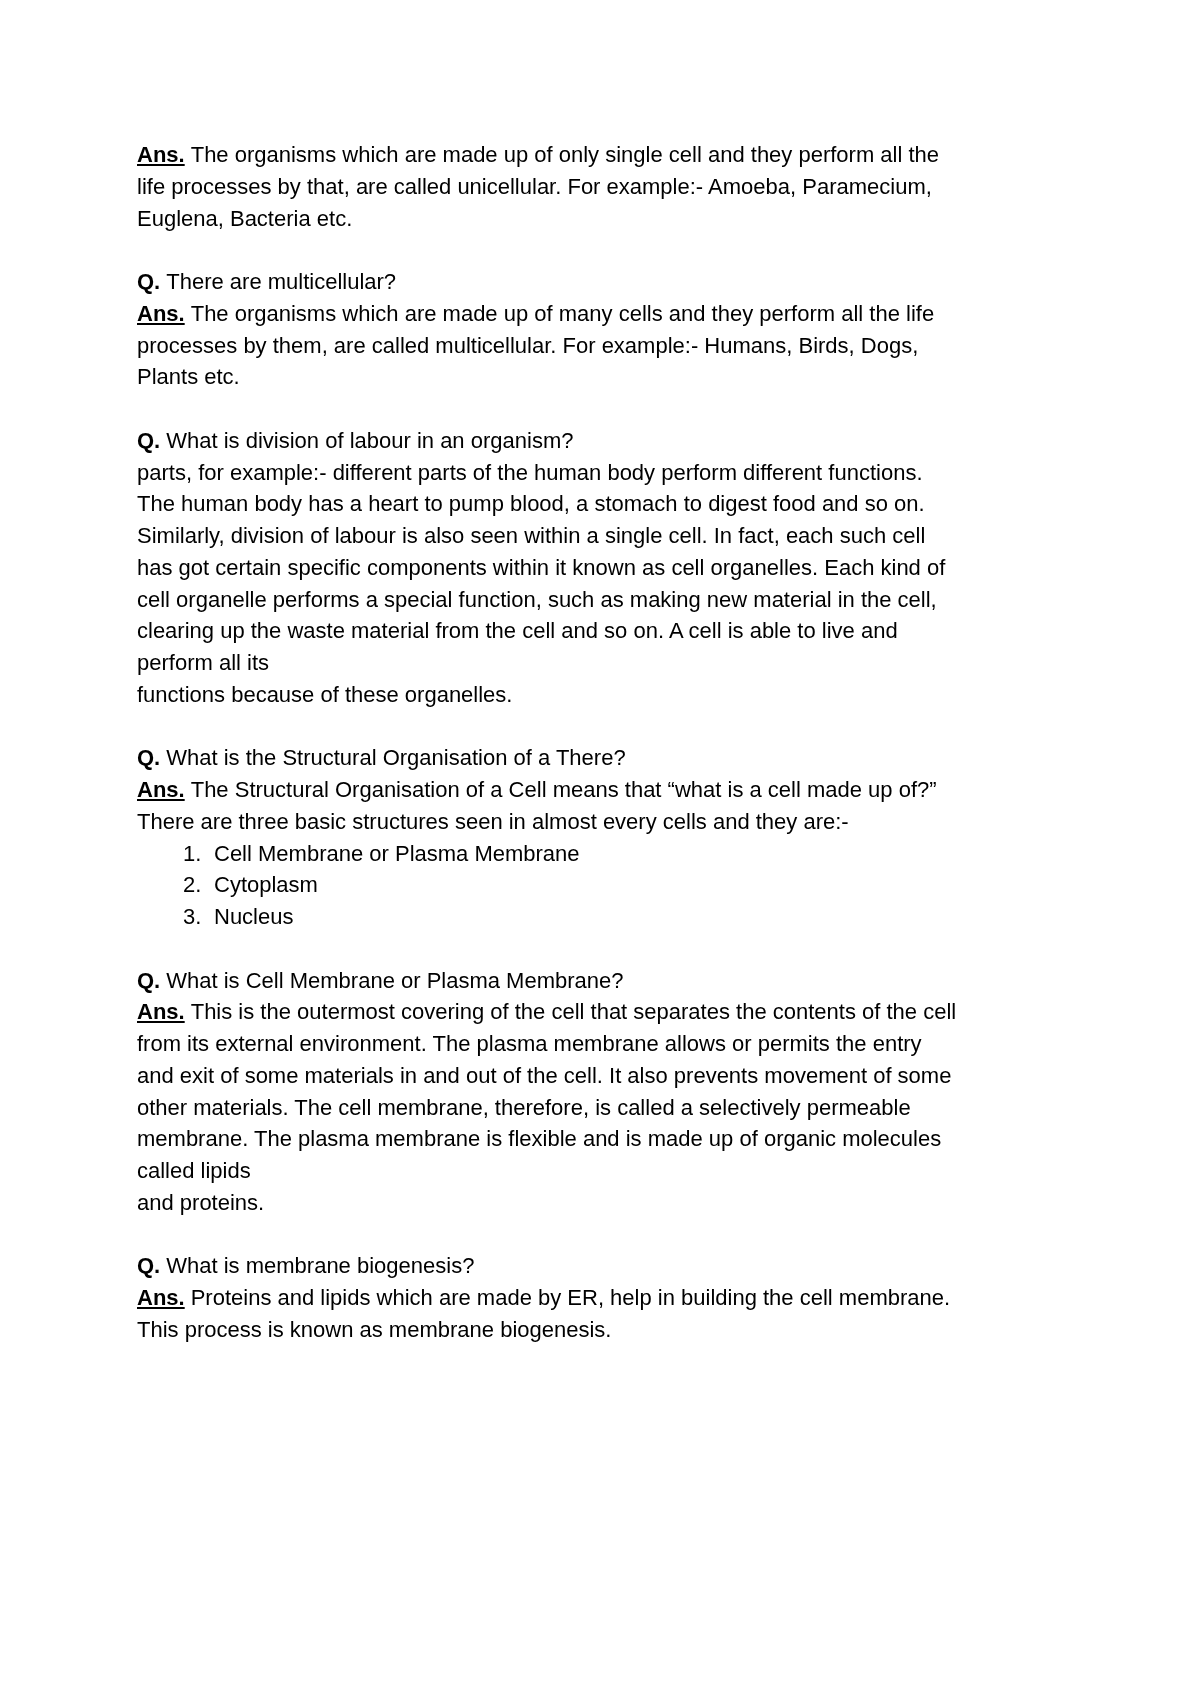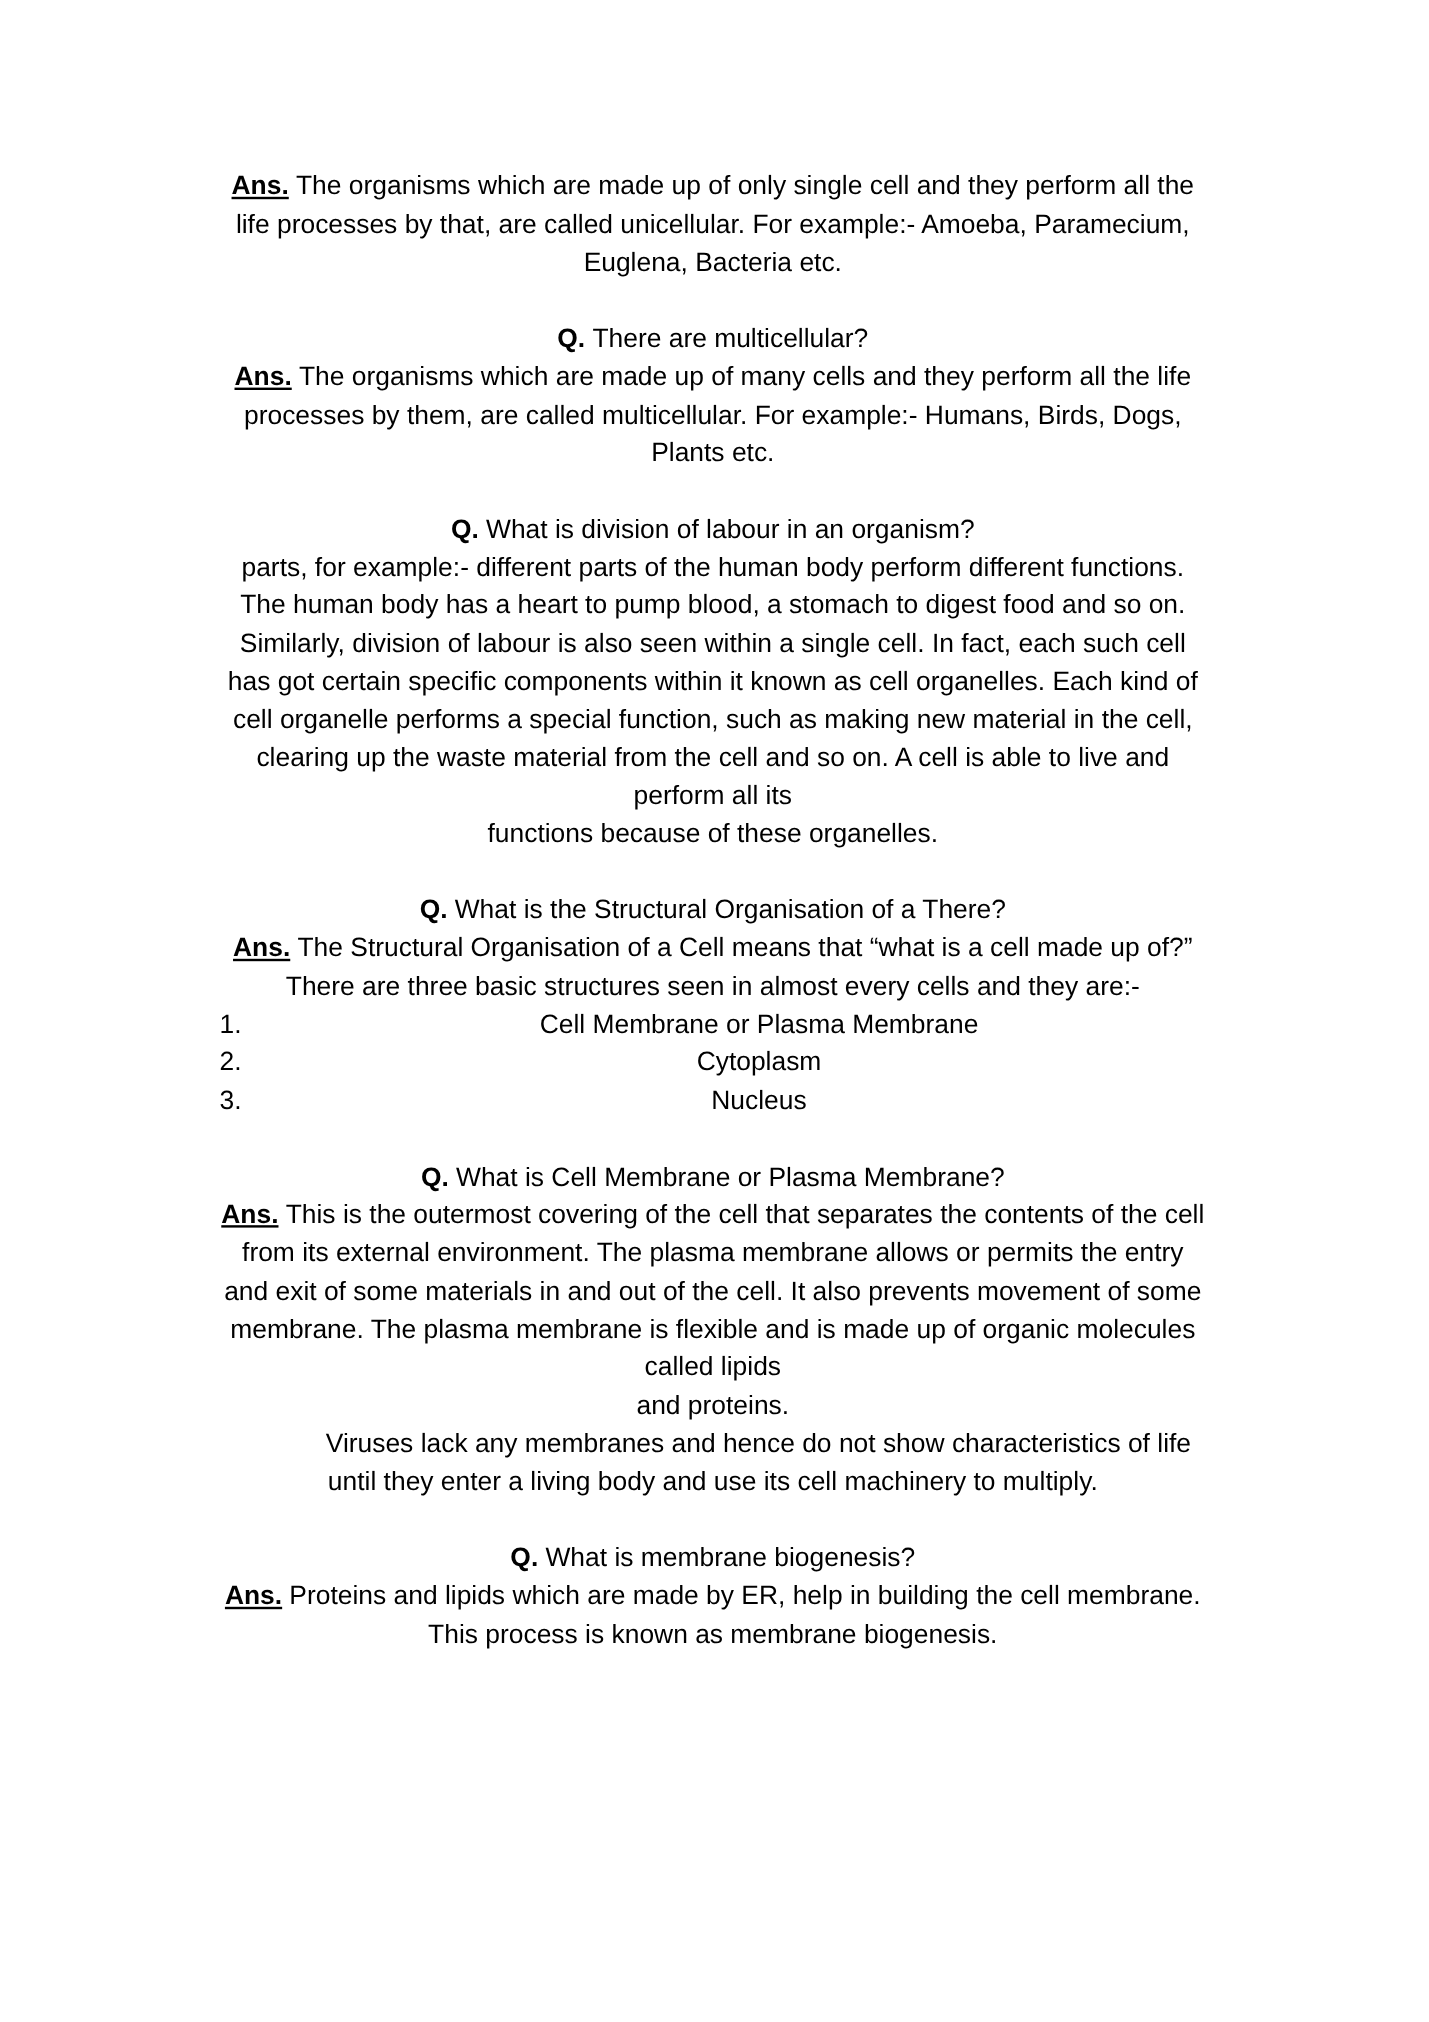--- a/index.html
+++ b/index.html
@@ -8,21 +8,20 @@
     width: 1191px;
     height: 1685px;
     background: #ffffff;
     color: #000000;
     font-family: "Liberation Sans", sans-serif;
     font-size: 22px;
     line-height: 31.75px;
     box-sizing: border-box;
     padding: 139px 140px 0 137px;
     overflow: hidden;
-    text-align: center;
   }
   .line { white-space: pre; }
   .lead { font-weight: bold; margin-right: 6px; }
   .answer > .line > .lead { text-decoration: underline; }
   .question > .line > .lead { text-decoration: none; }
   .spacer { height: 31.75px; }
   .list-line { position: relative; padding-left: 77px; white-space: pre; }
   .list-num { position: absolute; left: 46px; top: 0; }
   .indent-first { padding-left: 76px; }
 </style>
@@ -87,29 +86,26 @@
   <div class="spacer"></div>
 
   <div class="block question">
     <div class="line"><span class="lead">Q.</span><span>What is Cell Membrane or Plasma Membrane?</span></div>
   </div>
 
   <div class="block answer">
     <div class="line"><span class="lead">Ans.</span><span>This is the outermost covering of the cell that separates the contents of the cell</span></div>
     <div class="line">from its external environment. The plasma membrane allows or permits the entry</div>
     <div class="line">and exit of some materials in and out of the cell. It also prevents movement of some</div>
+    <div class="line">other materials. The cell membrane, therefore, is called a selectively permeable</div>
     <div class="line">membrane. The plasma membrane is flexible and is made up of organic molecules</div>
     <div class="line">called lipids</div>
     <div class="line">and proteins.</div>
   </div>
 
-  <div class="block">
-    <div class="line indent-first">Viruses lack any membranes and hence do not show characteristics of life</div>
-    <div class="line">until they enter a living body and use its cell machinery to multiply.</div>
-  </div>
 
   <div class="spacer"></div>
 
   <div class="block question">
     <div class="line"><span class="lead">Q.</span><span>What is membrane biogenesis?</span></div>
   </div>
 
   <div class="block answer">
     <div class="line"><span class="lead">Ans.</span><span>Proteins and lipids which are made by ER, help in building the cell membrane.</span></div>
     <div class="line">This process is known as membrane biogenesis.</div>

